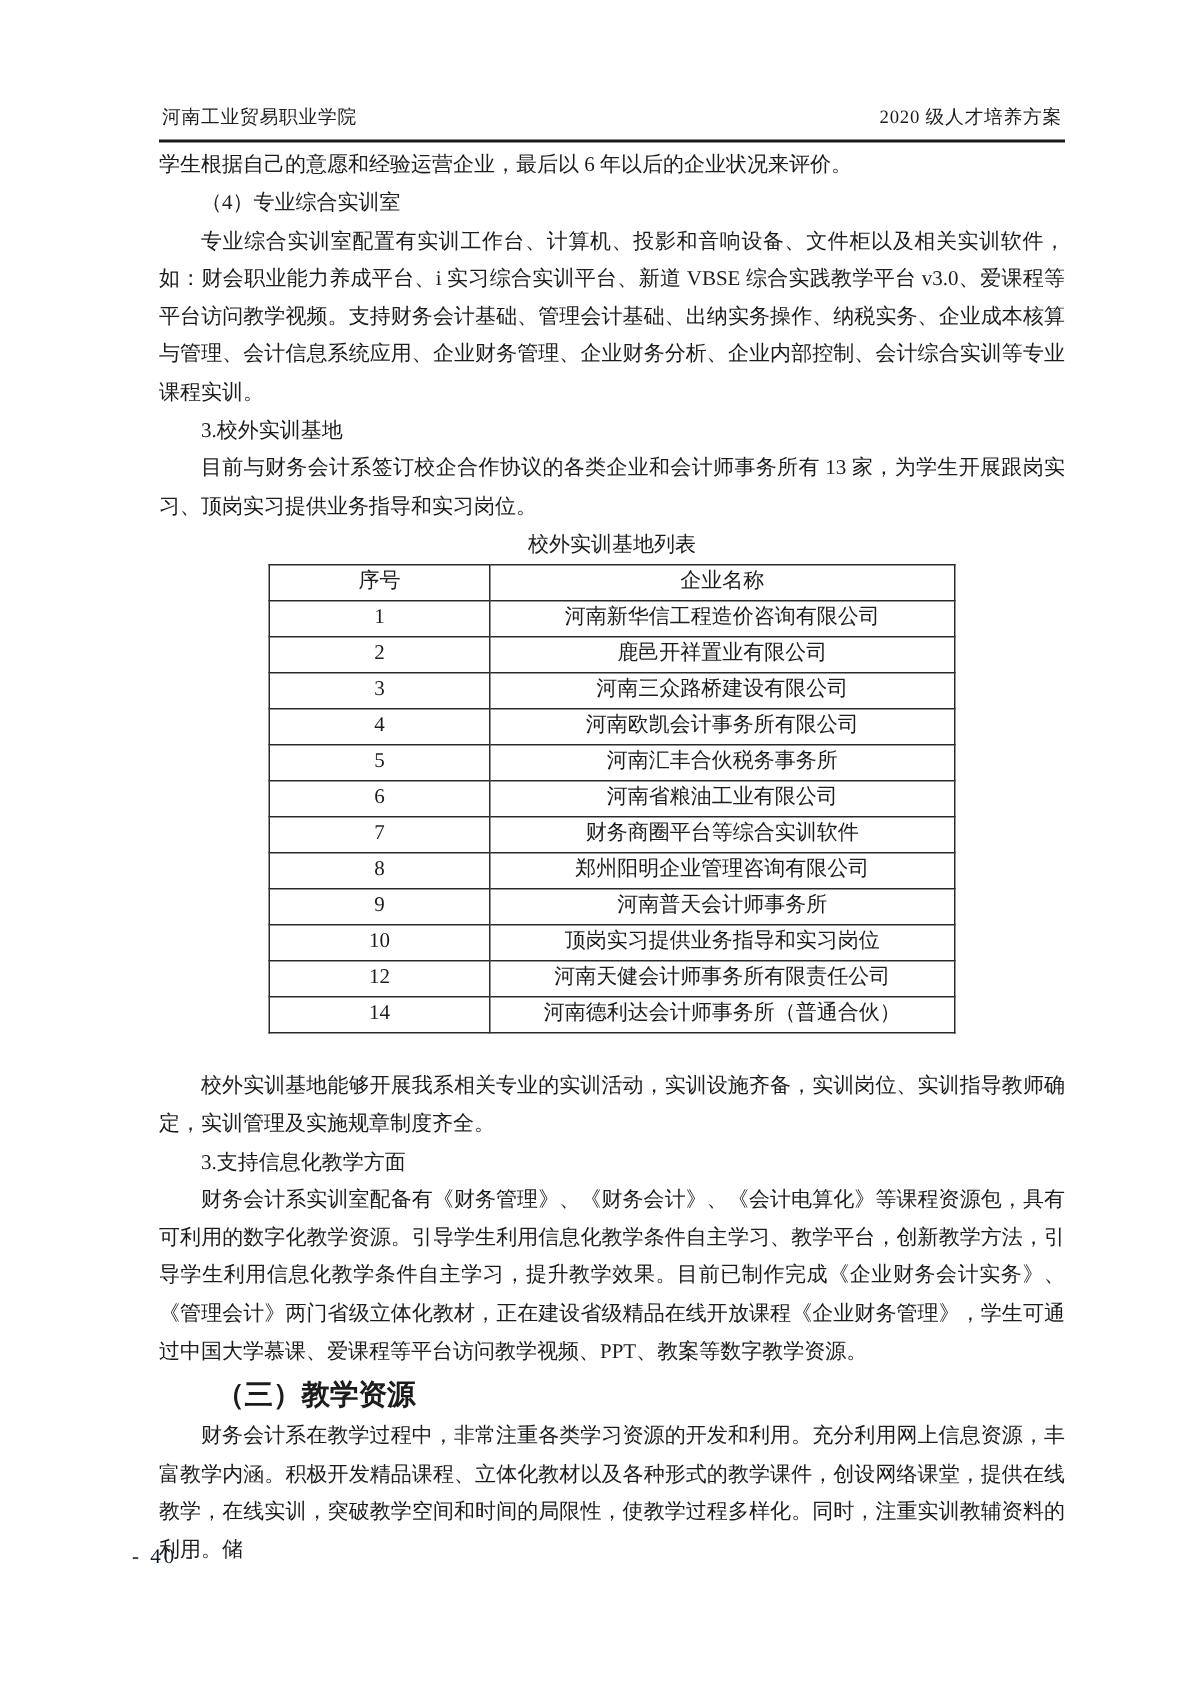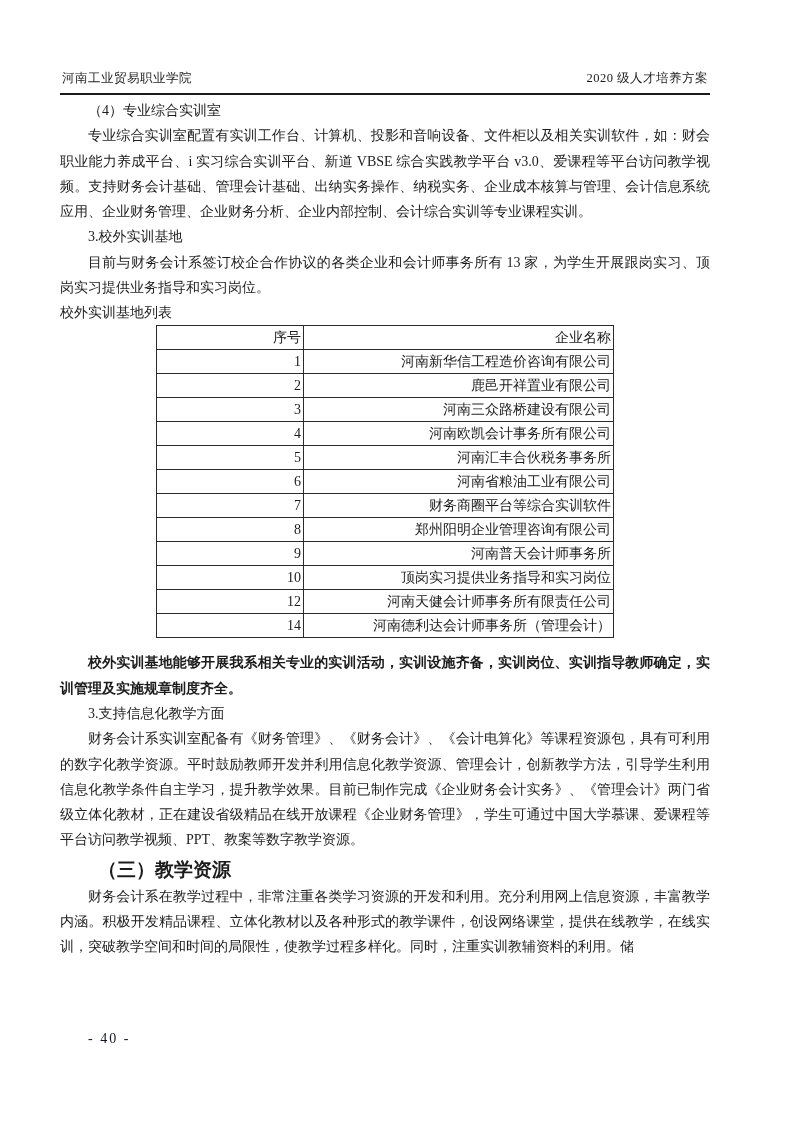--- a/index.html
+++ b/index.html
@@ -6,21 +6,21 @@
   html, body { background: #ffffff; }
   body {
     font-family: "Liberation Serif", "DejaVu Serif", serif;
     color: #1c1c1c;
   }
   .page {
     position: relative;
     width: 793px;
     height: 1122px;
     background: #ffffff;
-    padding: 70px 83px 0 60px;
+    padding: 70px 83px 0 106px;
     overflow: hidden;
   }
   
   .header-row {
     display: flex;
     justify-content: space-between;
     align-items: flex-end;
     font-size: 12.5px;
     letter-spacing: 0.5px;
     padding: 0 2px 6px 2px;
@@ -31,54 +31,54 @@
     margin-top: 3px;
     font-size: 14px;
     line-height: 25.3px;
     text-align: justify;
     text-justify: inter-ideograph;
   }
   .para { margin: 0; }
   .para.indent { text-indent: 2em; }
   
   .table-title {
-    text-align: left;
+    text-align: center;
     font-size: 14px;
     line-height: 20px;
     margin-top: 3px;
     text-indent: 0;
   }
   table.base-table {
     border-collapse: collapse;
     table-layout: fixed;
     width: 457px;
     margin: 2px auto 0 auto;
   }
   table.base-table th,
   table.base-table td {
     border: 1px solid #2a2a2a;
     height: 24px;
-    text-align: right;
+    text-align: center;
     vertical-align: middle;
     font-size: 14px;
     font-weight: normal;
     line-height: 1;
     padding: 0 2px;
   }
   .col-no { width: 147px; }
   .col-name { width: 310px; }
   
   .section-heading {
     font-size: 19px;
     font-weight: bold;
     text-indent: 2em;
     line-height: 22px;
     margin: 6px 0 3px 0;
   }
-  .after-table { margin-top: 12px; font-weight: bold; }
+  .after-table { margin-top: 23px; }
   
   .footer {
     position: absolute;
     left: 88px;
     top: 1031px;
     font-size: 14px;
     letter-spacing: 2px;
     color: #0f172a;
   }
 </style>
@@ -87,20 +87,21 @@
 
 <div class="page">
 
   <div class="header-row">
     <span>河南工业贸易职业学院</span>
     <span>2020 级人才培养方案</span>
   </div>
 
   <div class="content">
 
+    <p class="para">学生根据自己的意愿和经验运营企业，最后以 6 年以后的企业状况来评价。</p>
     <p class="para indent">（4）专业综合实训室</p>
     <p class="para indent">专业综合实训室配置有实训工作台、计算机、投影和音响设备、文件柜以及相关实训软件，如：财会职业能力养成平台、i 实习综合实训平台、新道 VBSE 综合实践教学平台 v3.0、爱课程等平台访问教学视频。支持财务会计基础、管理会计基础、出纳实务操作、纳税实务、企业成本核算与管理、会计信息系统应用、企业财务管理、企业财务分析、企业内部控制、会计综合实训等专业课程实训。</p>
     <p class="para indent">3.校外实训基地</p>
     <p class="para indent">目前与财务会计系签订校企合作协议的各类企业和会计师事务所有 13 家，为学生开展跟岗实习、顶岗实习提供业务指导和实习岗位。</p>
 
     <div class="table-title">校外实训基地列表</div>
 
     <table class="base-table">
       <colgroup>
           <col class="col-no">
@@ -152,28 +153,28 @@
         <tr>
           <td>10</td>
           <td>顶岗实习提供业务指导和实习岗位</td>
         </tr>
         <tr>
           <td>12</td>
           <td>河南天健会计师事务所有限责任公司</td>
         </tr>
         <tr>
           <td>14</td>
-          <td>河南德利达会计师事务所（管理会计）</td>
+          <td>河南德利达会计师事务所（普通合伙）</td>
         </tr>
       </tbody>
     </table>
 
     <p class="para indent after-table">校外实训基地能够开展我系相关专业的实训活动，实训设施齐备，实训岗位、实训指导教师确定，实训管理及实施规章制度齐全。</p>
     <p class="para indent">3.支持信息化教学方面</p>
-    <p class="para indent">财务会计系实训室配备有《财务管理》、《财务会计》、《会计电算化》等课程资源包，具有可利用的数字化教学资源。平时鼓励教师开发并利用信息化教学资源、管理会计，创新教学方法，引导学生利用信息化教学条件自主学习，提升教学效果。目前已制作完成《企业财务会计实务》、《管理会计》两门省级立体化教材，正在建设省级精品在线开放课程《企业财务管理》，学生可通过中国大学慕课、爱课程等平台访问教学视频、PPT、教案等数字教学资源。</p>
+    <p class="para indent">财务会计系实训室配备有《财务管理》、《财务会计》、《会计电算化》等课程资源包，具有可利用的数字化教学资源。引导学生利用信息化教学条件自主学习、教学平台，创新教学方法，引导学生利用信息化教学条件自主学习，提升教学效果。目前已制作完成《企业财务会计实务》、《管理会计》两门省级立体化教材，正在建设省级精品在线开放课程《企业财务管理》，学生可通过中国大学慕课、爱课程等平台访问教学视频、PPT、教案等数字教学资源。</p>
 
     <h2 class="section-heading">（三）教学资源</h2>
     <p class="para indent">财务会计系在教学过程中，非常注重各类学习资源的开发和利用。充分利用网上信息资源，丰富教学内涵。积极开发精品课程、立体化教材以及各种形式的教学课件，创设网络课堂，提供在线教学，在线实训，突破教学空间和时间的局限性，使教学过程多样化。同时，注重实训教辅资料的利用。储</p>
 
   </div>
 
   <div class="footer">- 40 -</div>
 
 </div>
 

